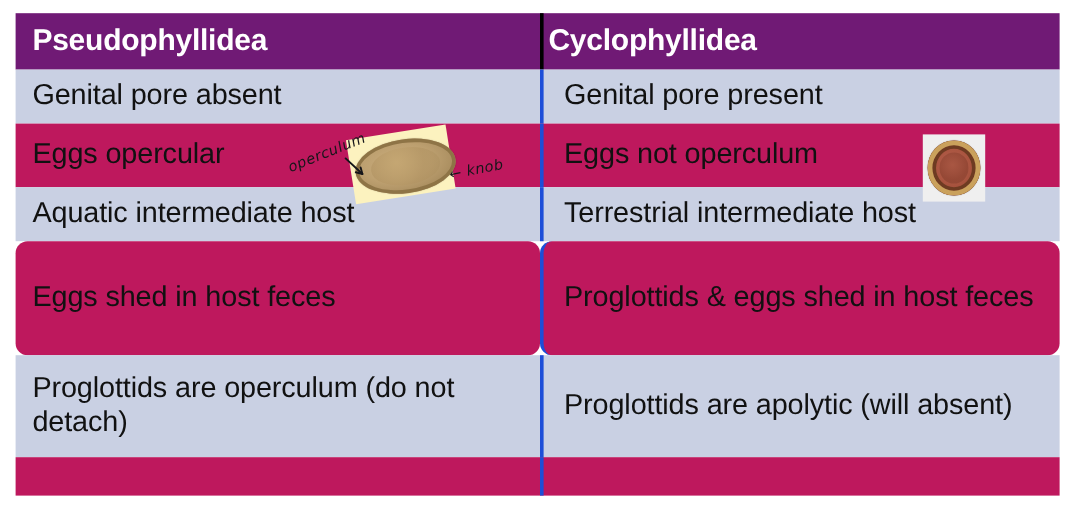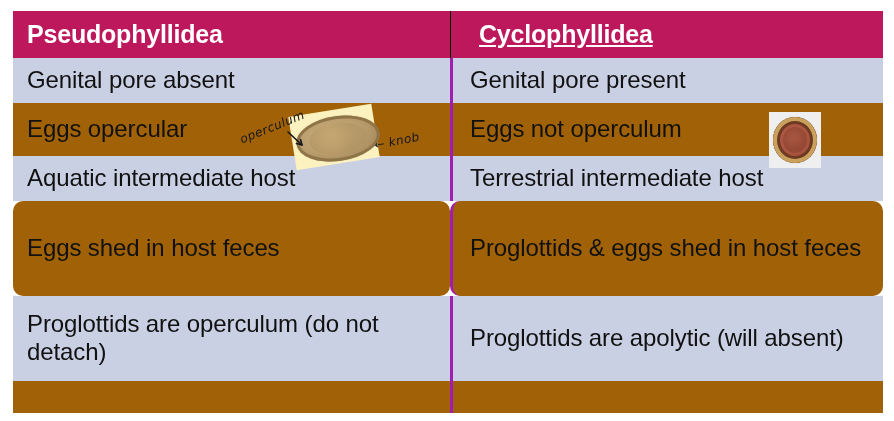--- a/index.html
+++ b/index.html
@@ -38,49 +38,48 @@
 
   .cmp-table th,
   .cmp-table td {
     padding: 0;
     vertical-align: middle;
     border: 0;
   }
 
   
   tr.hdr th {
-    background: #be185d;
+    background: #701a75;
     height: 47px;
     color: #ffffff;
     font-size: 25px;
     font-weight: bold;
     text-align: left;
     padding-left: 14px;
     letter-spacing: -0.2px;
     white-space: nowrap;
   }
   tr.hdr th.right-col {
-    border-left: 1px solid #000000;
-    padding-left: 28px;
-    text-decoration: underline;
+    border-left: 3px solid #000000;
+    padding-left: 4px;
   }
 
   
   tr.band-dark td { background: #c9d0e3; }
-  tr.band-light td { background: #a16207; }
+  tr.band-light td { background: #be185d; }
 
   tr.body-row td {
     font-size: 24px;
     color: #111111;
     padding: 7px 10px 8px 14px;
     line-height: 1.18;
     letter-spacing: -0.1px;
   }
   tr.body-row td.right-col {
-    border-left: 3px solid #a21caf;
+    border-left: 3px solid #1d4ed8;
     padding-left: 17px;
   }
 
   tr.r-h44 td { height: 30px; }
   tr.r-h52 td { height: 38px; }
   tr.r-h94 td { height: 80px; border-radius: 10px; }
   tr.r-h84 td { height: 70px; }
   tr.r-tail td { height: 17px; }
 
   .cell-inner {

